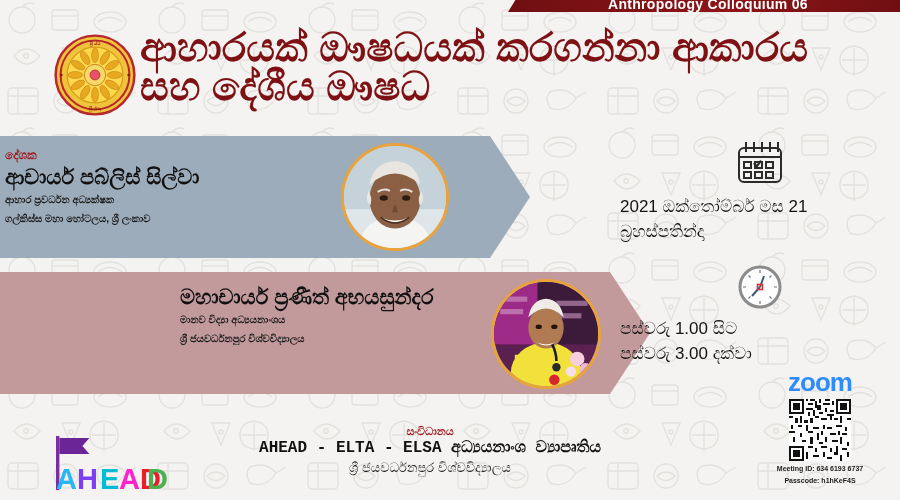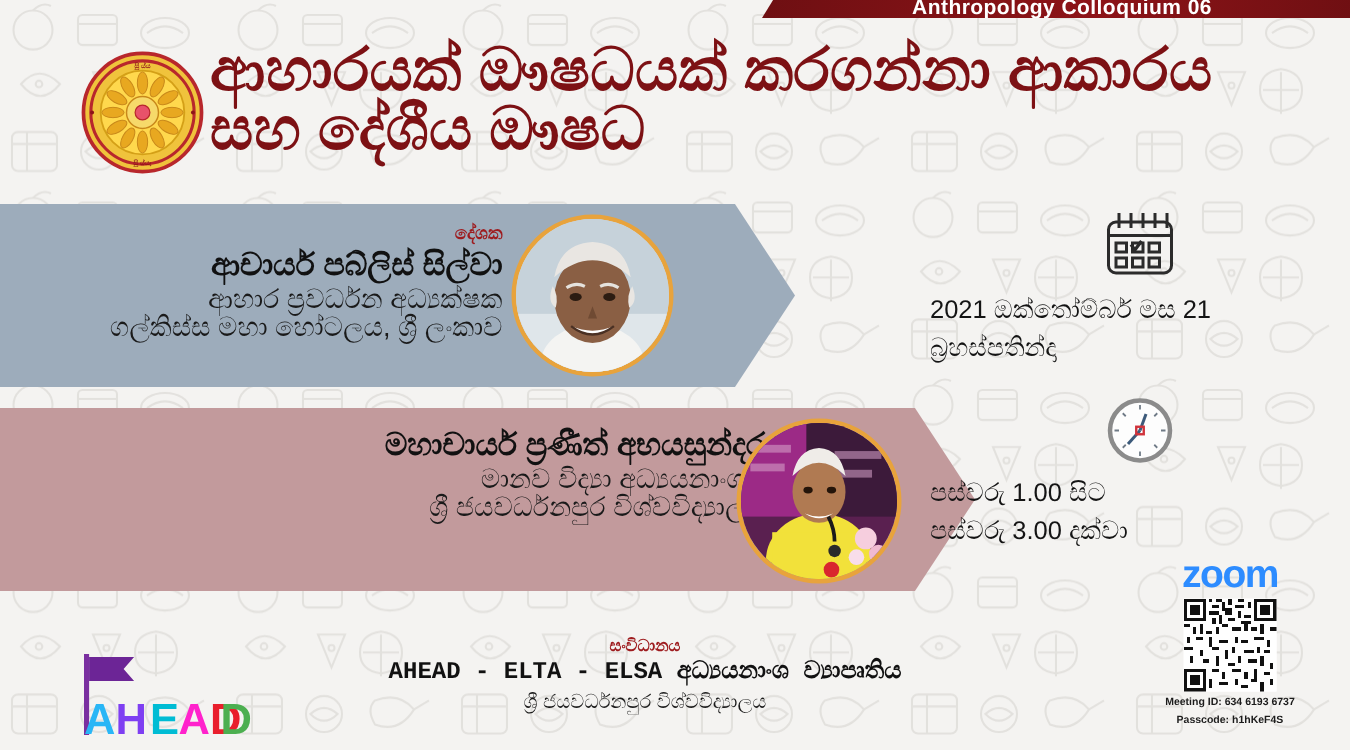--- a/index.html
+++ b/index.html
@@ -79,39 +79,39 @@
   }
   .band-moderator {
     left: 0; top: 272px;
     width: 650px; height: 122px;
     background: #c29a9c;
     clip-path: polygon(0 0, 610px 0, 650px 50%, 610px 100%, 0 100%);
   }
 
   .band-text {
     position: absolute;
-    text-align: right;
     color: #141414;
   }
   .band-text .role {
     color: #9e1b1e;
     font-size: 12px;
     font-weight: bold;
     line-height: 15px;
   }
   .band-text .name {
     font-size: 21px;
     font-weight: bold;
     line-height: 27px;
     color: #111;
   }
   .band-text .sub {
-    font-size: 18px;
+    font-size: 10px;
     line-height: 19px;
     color: #1a1a1a;
+    font-weight: bold;
   }
 
   .speaker-text { right: 565px; top: 148px; width: 330px; }
   .moderator-text { right: 390px; top: 283px; width: 330px; }
 
   
   .portrait {
     position: absolute;
     border-radius: 50%;
     overflow: hidden;

